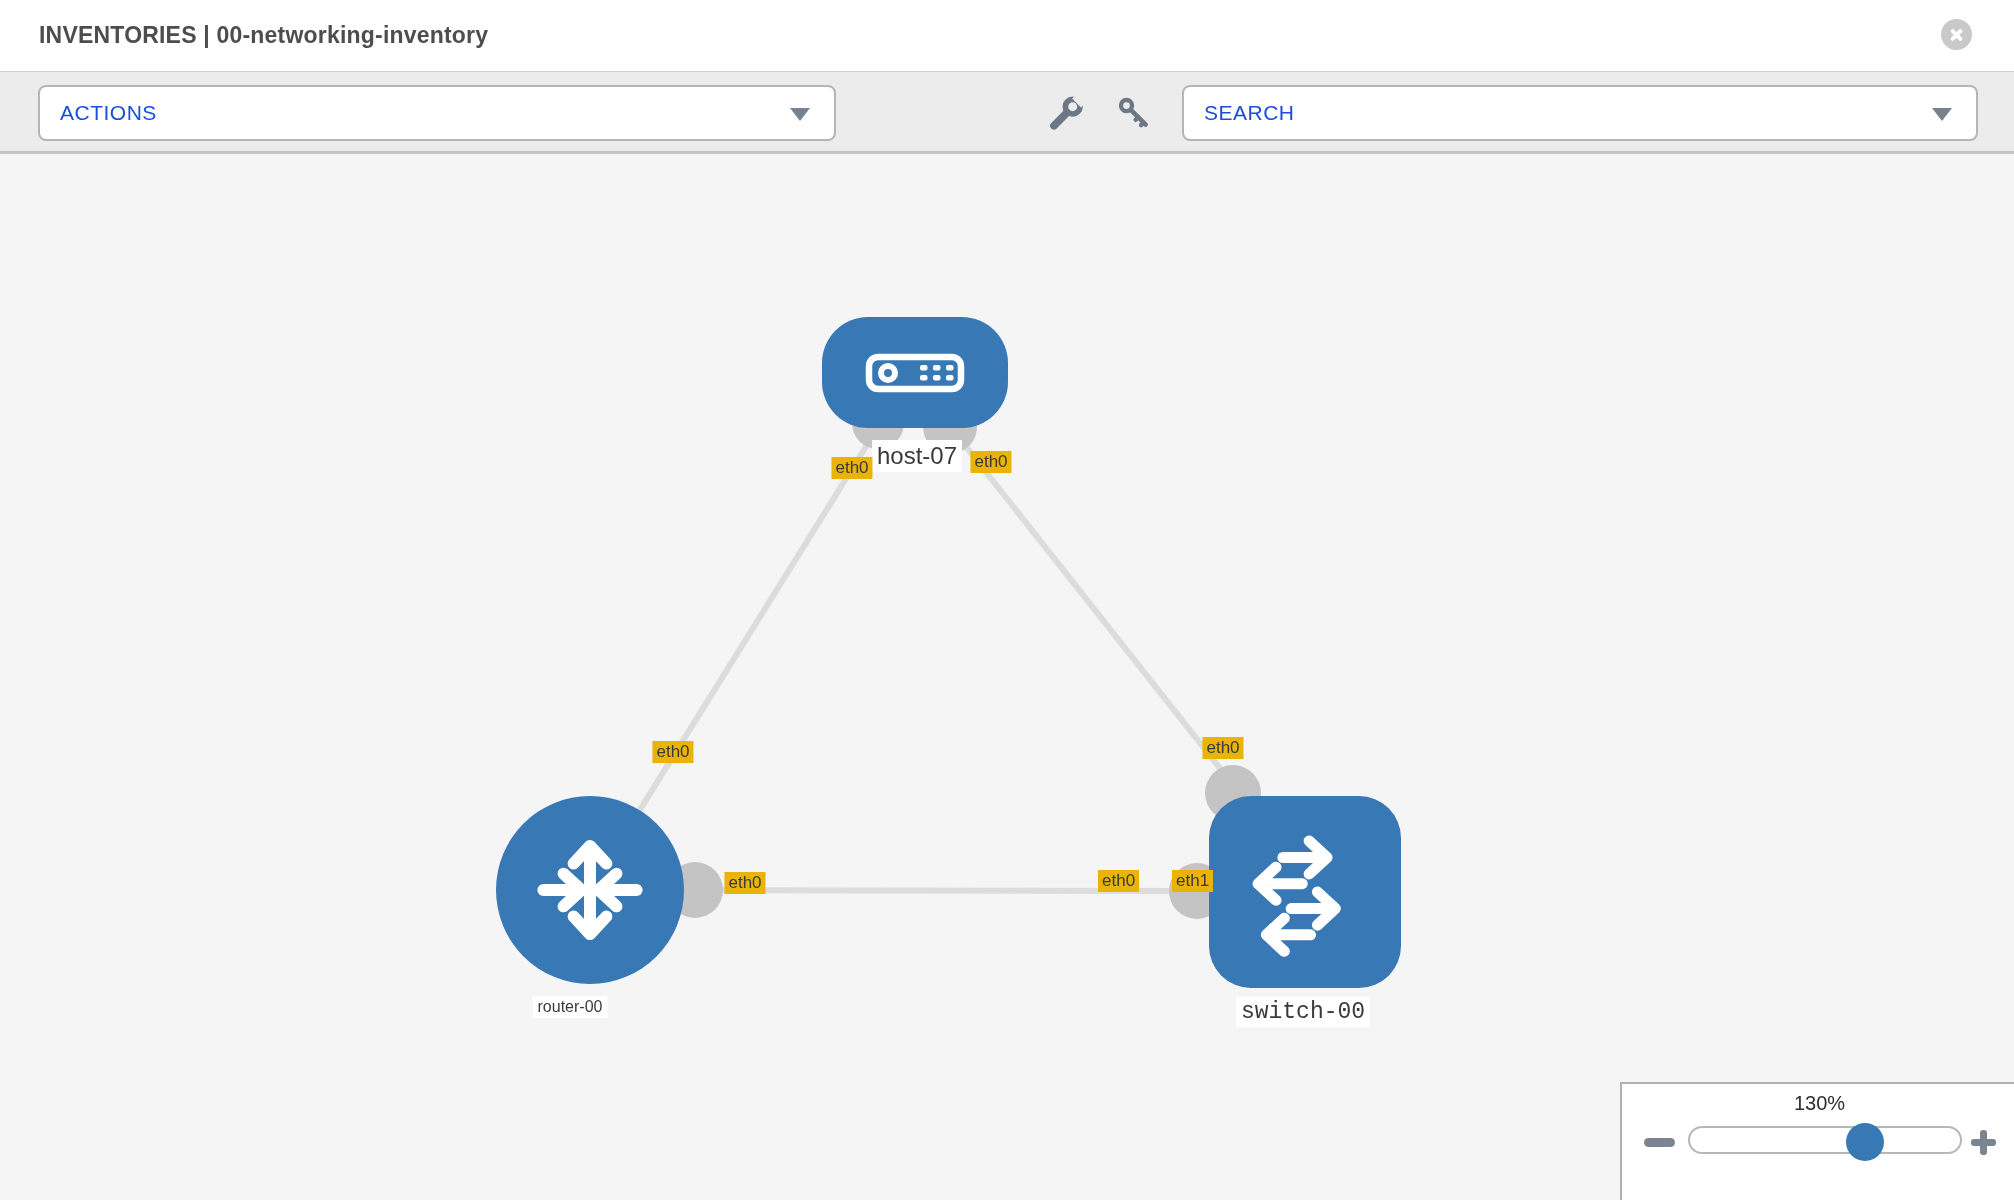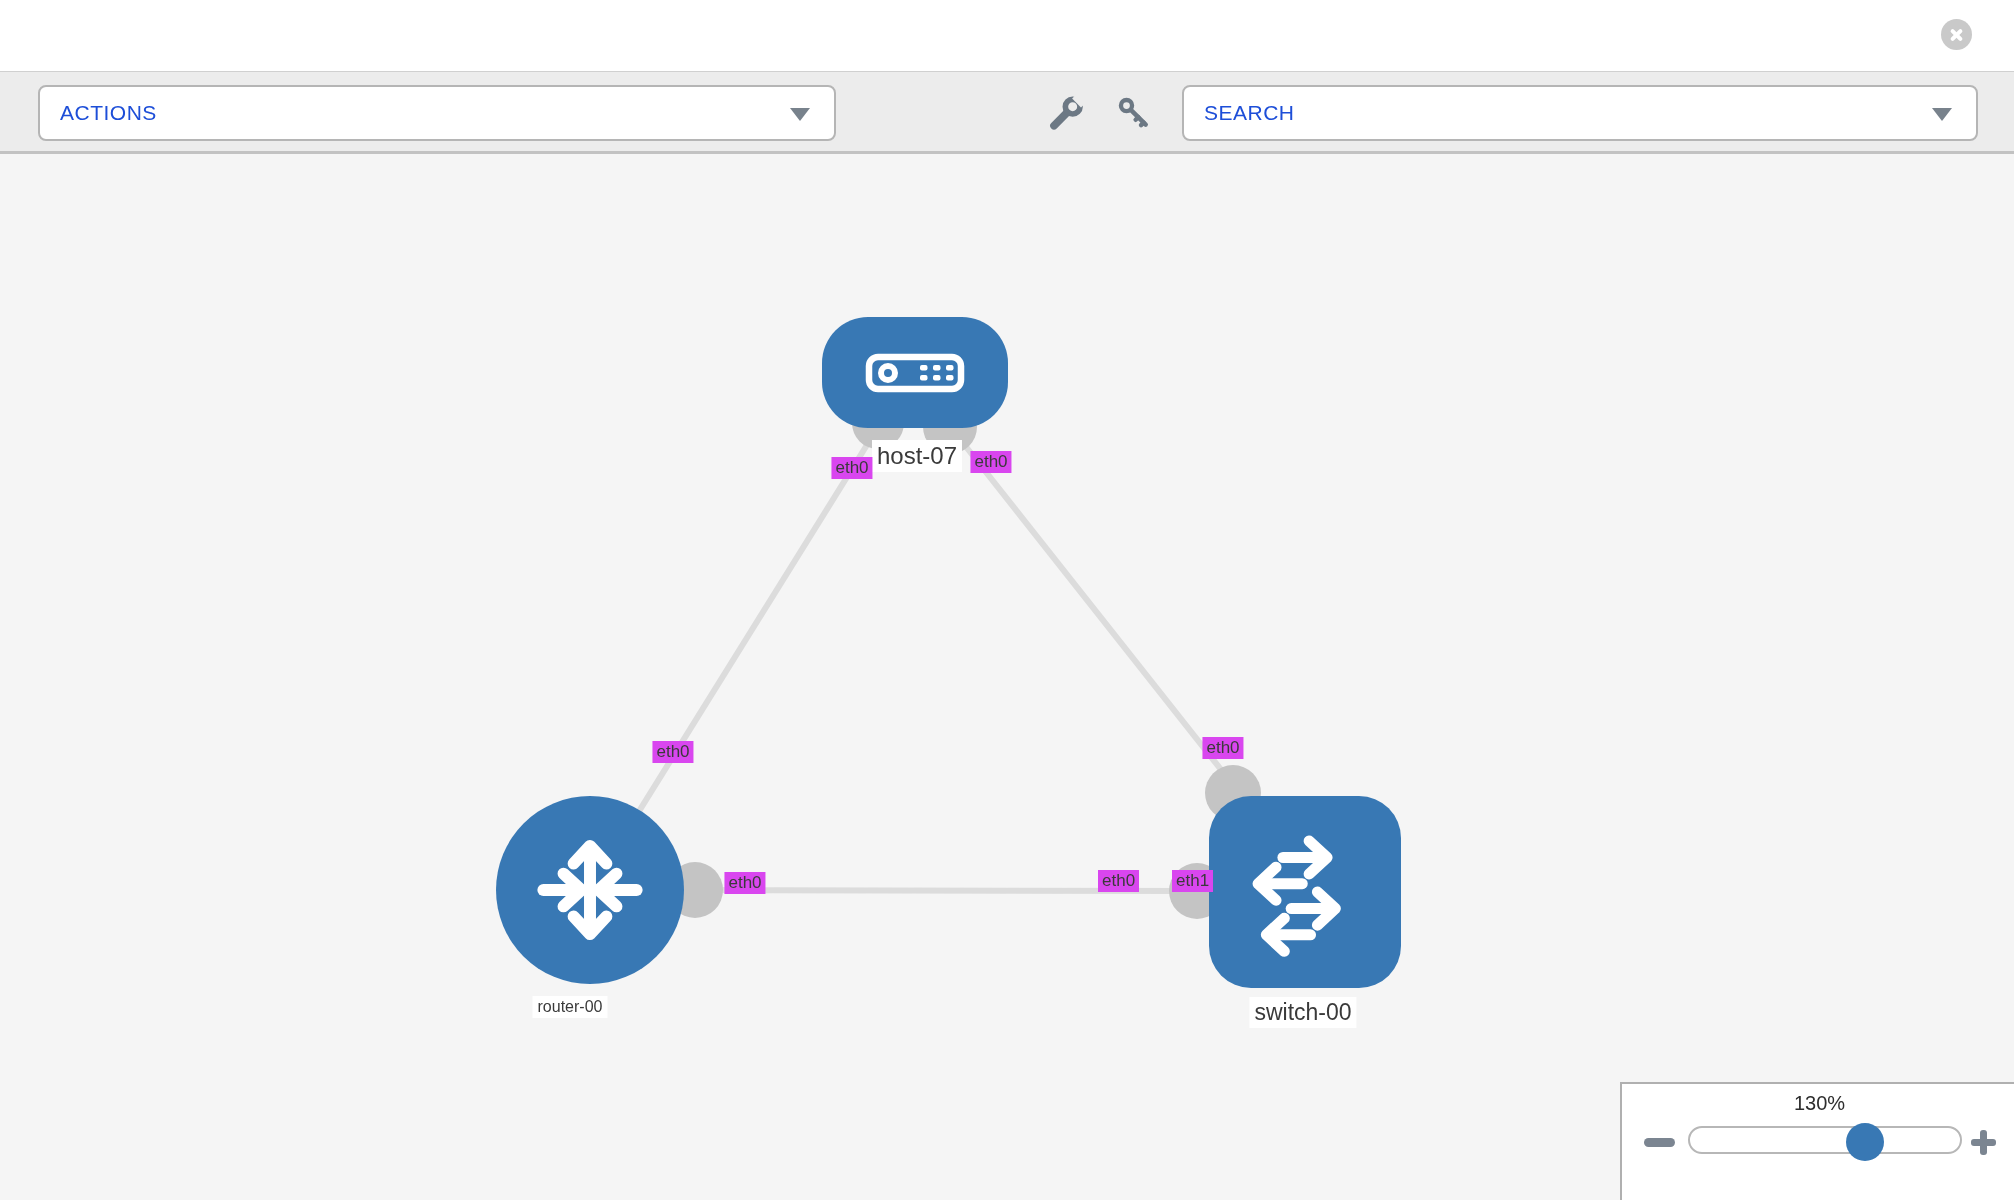--- a/index.html
+++ b/index.html
@@ -28,22 +28,22 @@
   .tool-icon.key{left:1106px;}
   
   .graph-svg{position:absolute;left:0;top:0;z-index:1;}
   .node{position:absolute;background:#3878b4;display:flex;align-items:center;justify-content:center;z-index:2;cursor:pointer;}
   .node.host{left:822px;top:317px;width:186px;height:111px;border-radius:46px;}
   .node.router{left:496px;top:796px;width:188px;height:188px;border-radius:50%;}
   .node.switch{left:1209px;top:796px;width:192px;height:192px;border-radius:42px;}
   .node-label{position:absolute;transform:translateX(-50%);background:#ffffff;color:#3a3a3a;padding:2px 5px;white-space:nowrap;z-index:3;}
   .node-label.host{left:917px;top:440px;font-size:24px;}
   .node-label.router{left:570px;top:996px;font-size:16px;}
-  .node-label.switch{left:1303px;top:997px;font-size:23px;}
-  .edge-label{position:absolute;transform:translate(-50%,-50%);background:#d946ef;color:#3a3a3a;padding:1px 4px;font-size:17px;white-space:nowrap;z-index:3;}
+  .node-label.switch{left:1303px;top:997px;font-size:23px;font-family:Liberation Mono, monospace;}
+  .edge-label{position:absolute;transform:translate(-50%,-50%);background:#eab308;color:#3a3a3a;padding:1px 4px;font-size:17px;white-space:nowrap;z-index:3;}
   .edge-label.anchored{transform:none;}
   
   .zoom-panel{position:absolute;left:1620px;top:1082px;width:400px;height:124px;background:#ffffff;border:2px solid #b0b0b0;box-sizing:border-box;z-index:10;}
   .zoom-level{position:absolute;left:0;top:8px;width:395px;text-align:center;font-size:20px;color:#2e2e2e;}
   .zoom-minus{position:absolute;left:22px;top:54px;width:31px;height:9px;border-radius:5px;background:#7b8591;cursor:pointer;}
   .zoom-track{position:absolute;left:66px;top:42px;width:274px;height:28px;border:2px solid #b7b7b7;border-radius:16px;background:#ffffff;box-sizing:border-box;cursor:pointer;}
   .zoom-knob{position:absolute;left:224px;top:39px;width:38px;height:38px;border-radius:50%;background:#3878b4;cursor:grab;}
   .zoom-plus{position:absolute;left:349px;top:46px;width:25px;height:25px;cursor:pointer;}
   .zoom-plus .pbar-h{position:absolute;left:0;top:9px;width:25px;height:7px;border-radius:3px;background:#7b8591;}
   .zoom-plus .pbar-v{position:absolute;left:9px;top:0;width:7px;height:25px;border-radius:3px;background:#7b8591;}
@@ -119,20 +119,21 @@
 
   <span class="edge-label" style="left:852px;top:468px;">eth0</span>
   <span class="edge-label" style="left:673px;top:752px;">eth0</span>
   <span class="edge-label" style="left:991px;top:462px;">eth0</span>
   <span class="edge-label" style="left:1223px;top:748px;">eth0</span>
   <span class="edge-label" style="left:745px;top:883px;">eth0</span>
   <span class="edge-label anchored" style="left:1098px;top:870px;z-index:3;">eth0</span>
   <span class="edge-label anchored" style="left:1156px;top:870px;z-index:4;margin-left:16px;">eth1</span>
 
   <div class="header">
+    <div class="page-title">INVENTORIES | 00-networking-inventory</div>
     <div class="close-btn">
       <span class="xbar a"></span>
       <span class="xbar b"></span>
     </div>
   </div>
 
   <div class="toolbar">
     <div class="select-box actions">
       <span class="select-label">ACTIONS</span>
       <span class="caret"></span>

